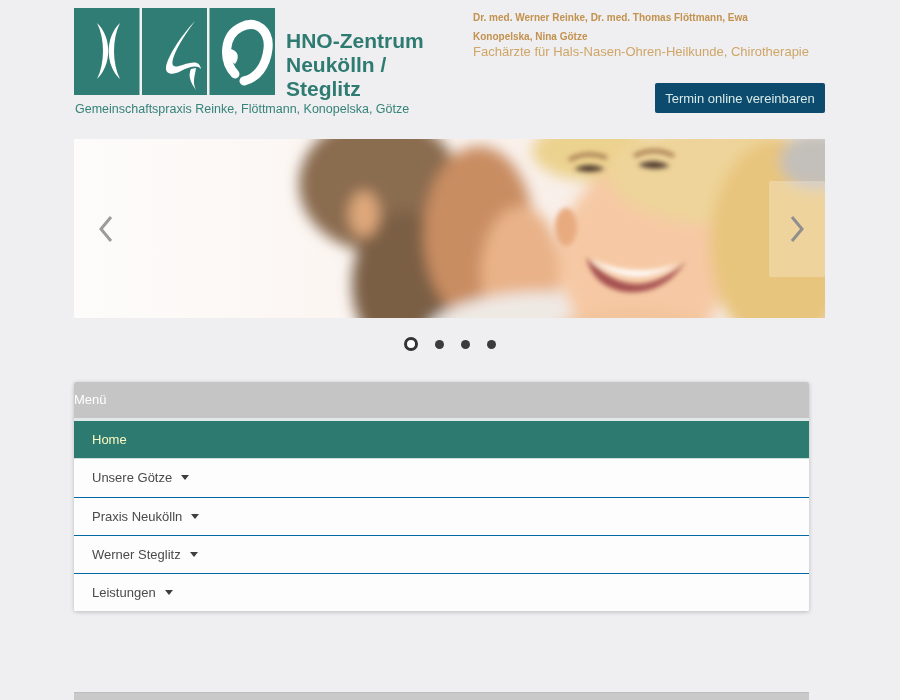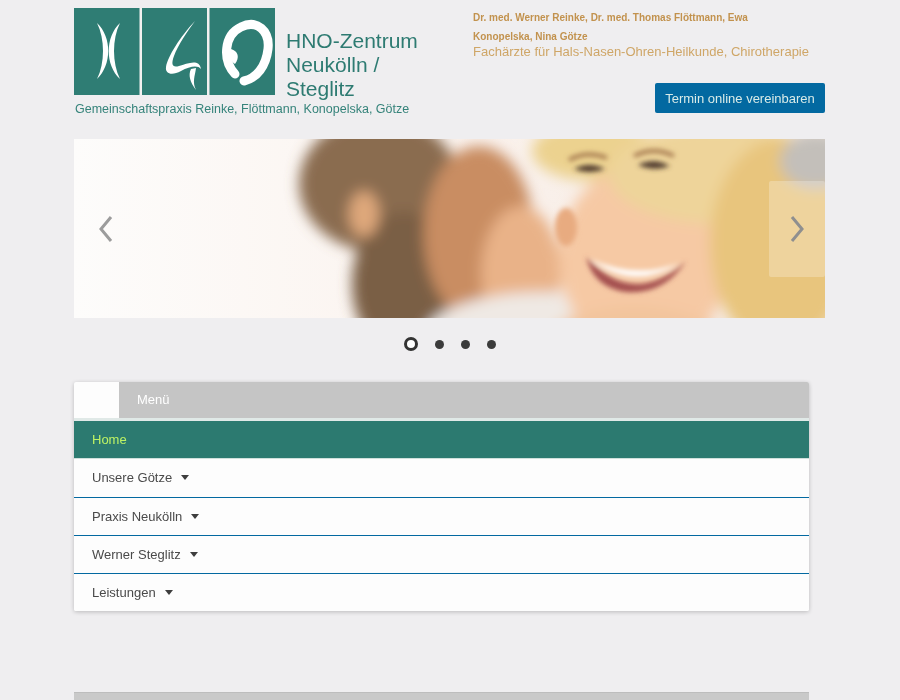--- a/index.html
+++ b/index.html
@@ -10,37 +10,37 @@
     font-family:"Liberation Sans", sans-serif;
   }
 
   
   .logo {
     position:absolute; left:74px; top:8px; width:201px; height:87px;
     display:block; cursor:pointer;
   }
   .brand-title {
     position:absolute; left:286px; top:29px; width:148px;
-    font-size:21px; line-height:24px; color:#2e7b72; font-weight:400;
+    font-size:21px; line-height:24px; color:#2e7b72; font-weight:700;
   }
   .brand-subtitle {
     position:absolute; left:75px; top:102px; width:420px;
     font-size:12.5px; color:#35837a;
   }
   .doctors-line {
     position:absolute; left:473px; top:9px; width:330px;
     font-size:10px; font-weight:700; color:#c2924e; line-height:18.5px;
   }
   .specialty-line {
     position:absolute; left:473px; top:44px; width:340px;
     font-size:13px; color:#cfa667;
   }
   .appointment-btn {
     position:absolute; left:655px; top:83px; width:170px; height:30px;
-    background:#0369a1; color:#d9ebe8; border:none; border-radius:2px;
+    background:#0c4a6e; color:#d9ebe8; border:none; border-radius:2px;
     font-family:"Liberation Sans",sans-serif; font-size:13px;
     display:flex; align-items:center; justify-content:center; cursor:pointer;
   }
 
   
   .carousel {
     position:absolute; left:74px; top:139px; width:751px; height:179px;
     overflow:hidden; background:#fdfbfa;
   }
   .carousel svg.photo { position:absolute; left:0; top:0; }
@@ -70,29 +70,29 @@
   }
 
   
   .menu {
     position:absolute; left:74px; top:382px; width:735px;
     box-shadow:0 1px 4px rgba(0,0,0,0.22); border-radius:2px; overflow:hidden;
     background:#fdfdfd;
   }
   .menu-header {
     height:36px; background:#c5c5c5; color:#ffffff;
-    font-size:13px; line-height:36px; padding-left:18px; cursor:pointer;margin-left:45px;
+    font-size:13px; line-height:36px; cursor:pointer;
   }
   .menu-item {
     height:38px; line-height:38px; padding-left:18px;
     font-size:13px; color:#4a4a4a; background:#fdfdfd;
     border-top:1px solid #0369a1; cursor:pointer;
   }
   .menu-item.active {
-    background:#2c7a70; color:#bef264;
+    background:#2c7a70; color:#fef9c3;
     border-top:3px solid #e0e9e7; height:41px; line-height:38px;
     border-bottom:1px solid #cfe0dc;
   }
   .menu-item.active + .menu-item { border-top:none; }
   .caret {
     display:inline-block; width:0; height:0; margin-left:9px;
     border-left:4.5px solid transparent; border-right:4.5px solid transparent;
     border-top:5px solid #3e3e3e; vertical-align:2px;
   }
 

